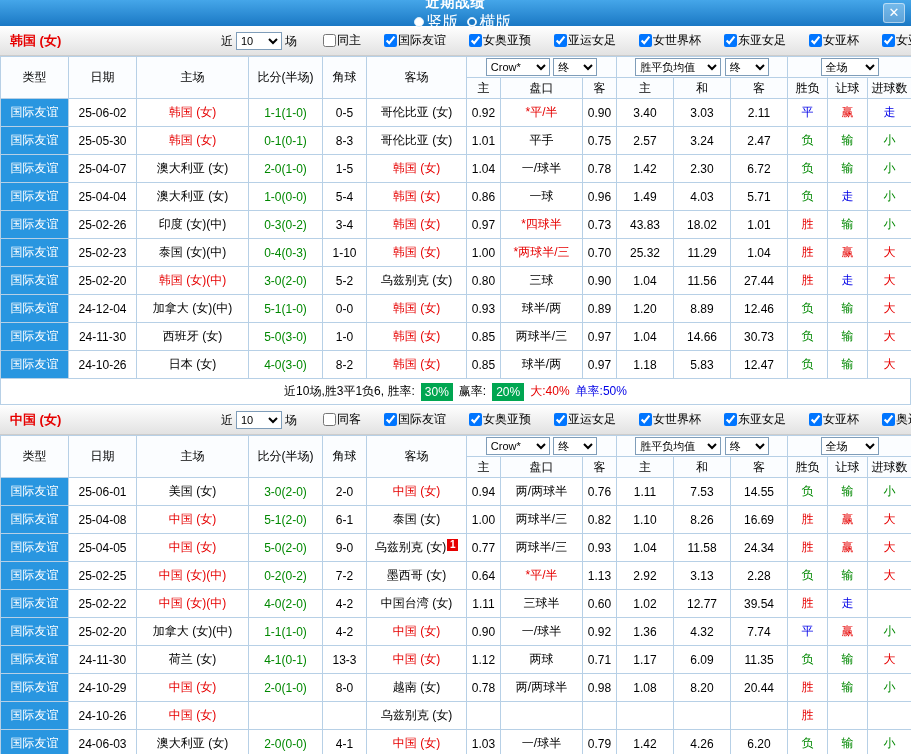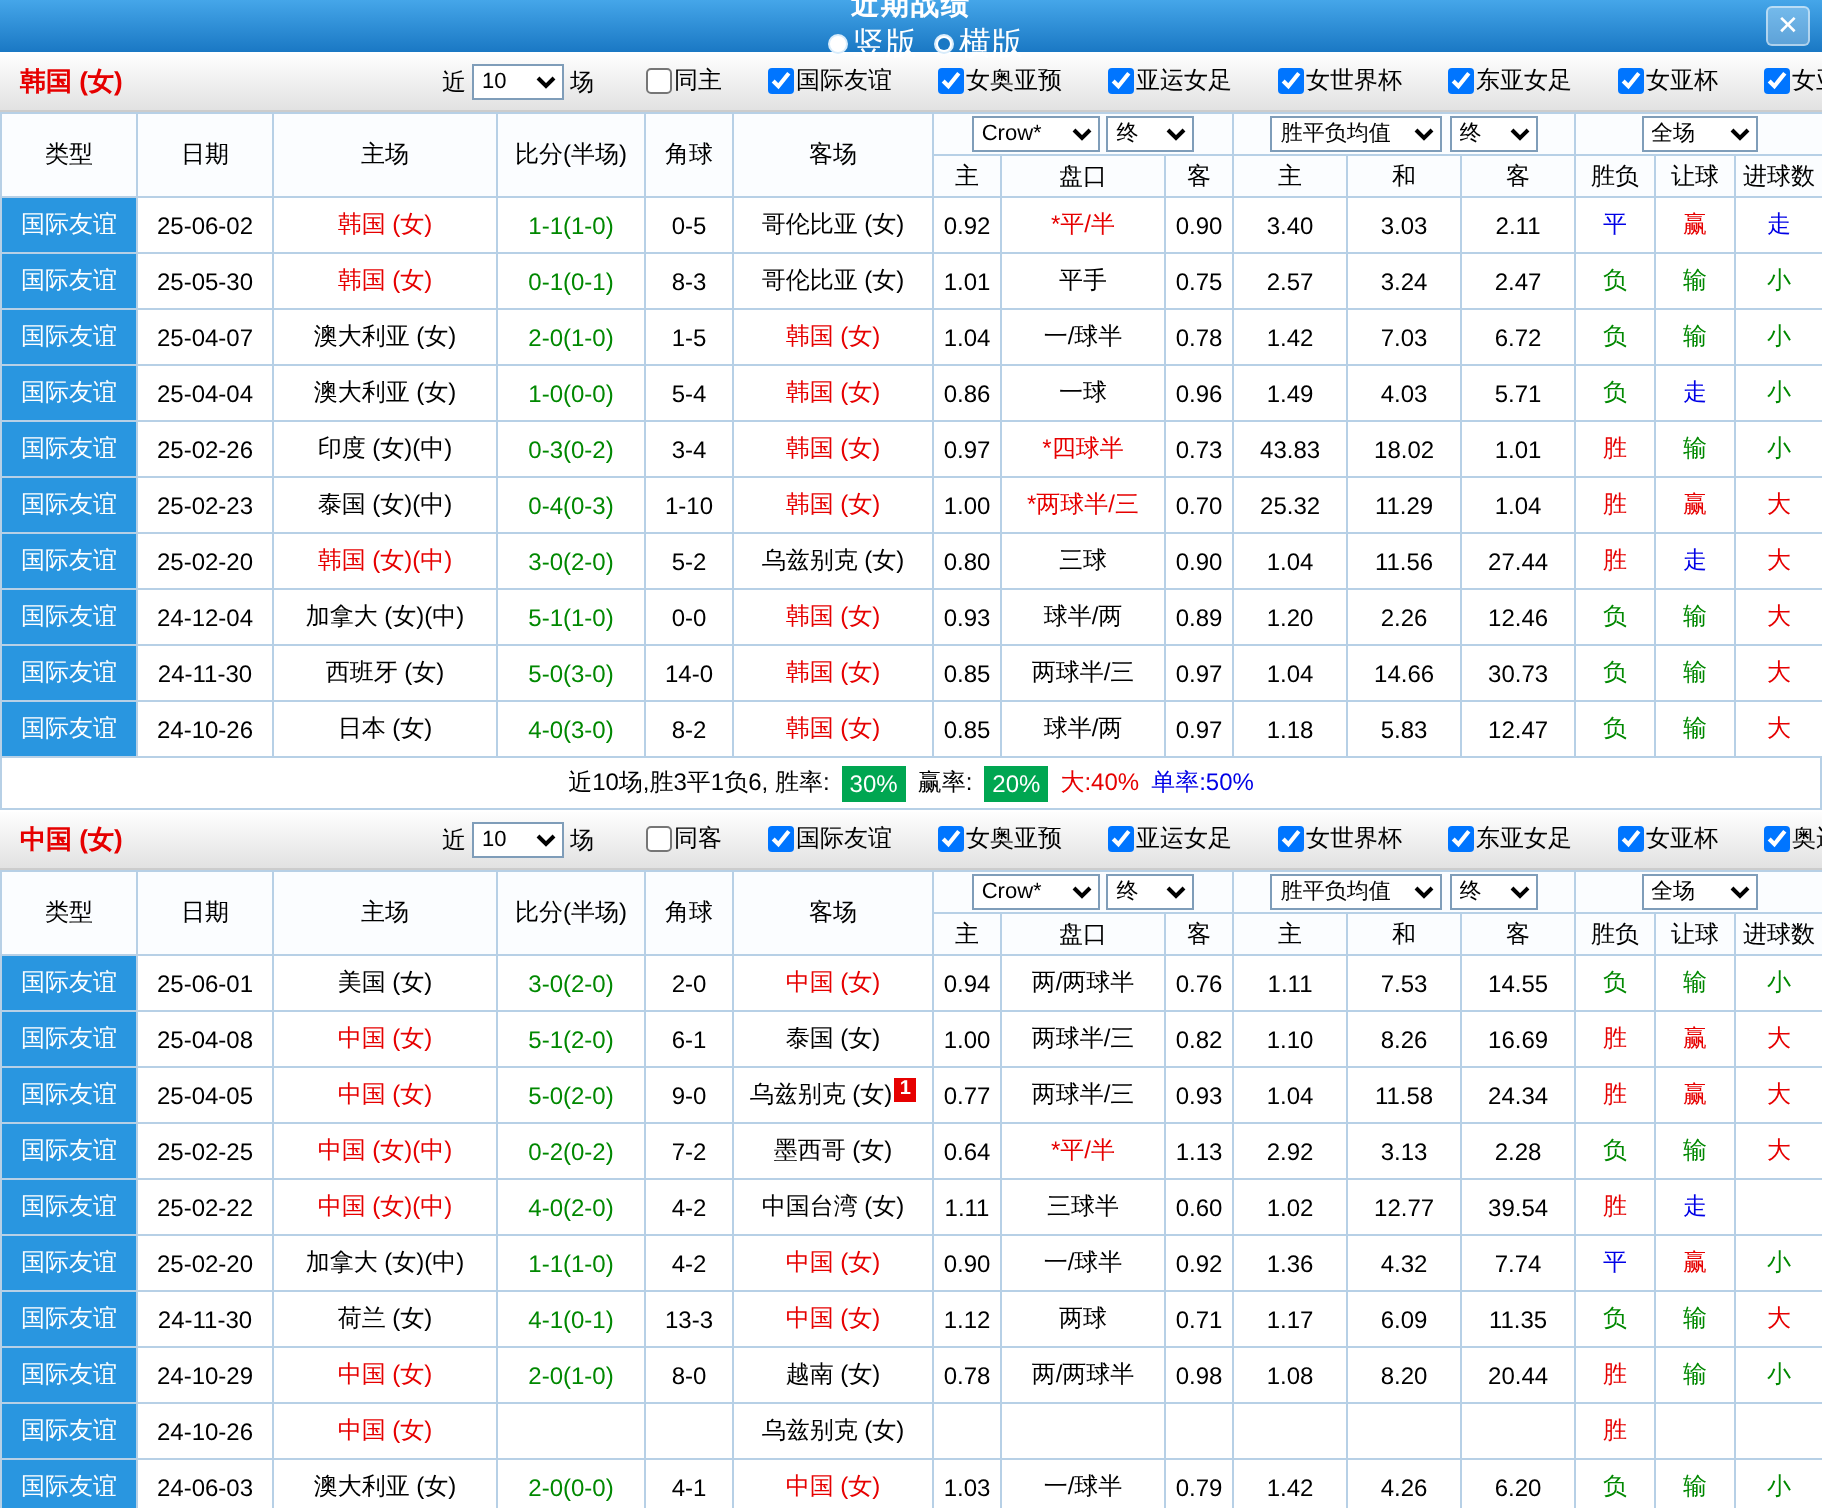--- a/index.html
+++ b/index.html
@@ -189,21 +189,21 @@
     <td class="type-cell">国际友谊</td>
     <td>25-04-07</td>
     <td>澳大利亚 (女)</td>
     <td class="score">2-0(1-0)</td>
     <td>1-5</td>
     <td class="t-red">韩国 (女)</td>
     <td>1.04</td>
     <td>一/球半</td>
     <td>0.78</td>
     <td>1.42</td>
-    <td>7.03</td>
+    <td>2.30</td>
     <td>6.72</td>
     <td class="t-green">负</td>
     <td class="t-green">输</td>
     <td class="t-green">小</td>
   </tr>
 
   <tr>
     <td class="type-cell">国际友谊</td>
     <td>25-04-04</td>
     <td>澳大利亚 (女)</td>
@@ -279,33 +279,33 @@
     <td class="type-cell">国际友谊</td>
     <td>24-12-04</td>
     <td>加拿大 (女)(中)</td>
     <td class="score">5-1(1-0)</td>
     <td>0-0</td>
     <td class="t-red">韩国 (女)</td>
     <td>0.93</td>
     <td>球半/两</td>
     <td>0.89</td>
     <td>1.20</td>
-    <td>2.26</td>
+    <td>8.89</td>
     <td>12.46</td>
     <td class="t-green">负</td>
     <td class="t-green">输</td>
     <td class="t-red">大</td>
   </tr>
 
   <tr>
     <td class="type-cell">国际友谊</td>
     <td>24-11-30</td>
     <td>西班牙 (女)</td>
     <td class="score">5-0(3-0)</td>
-    <td>14-0</td>
+    <td>1-0</td>
     <td class="t-red">韩国 (女)</td>
     <td>0.85</td>
     <td>两球半/三</td>
     <td>0.97</td>
     <td>1.04</td>
     <td>14.66</td>
     <td>30.73</td>
     <td class="t-green">负</td>
     <td class="t-green">输</td>
     <td class="t-red">大</td>

